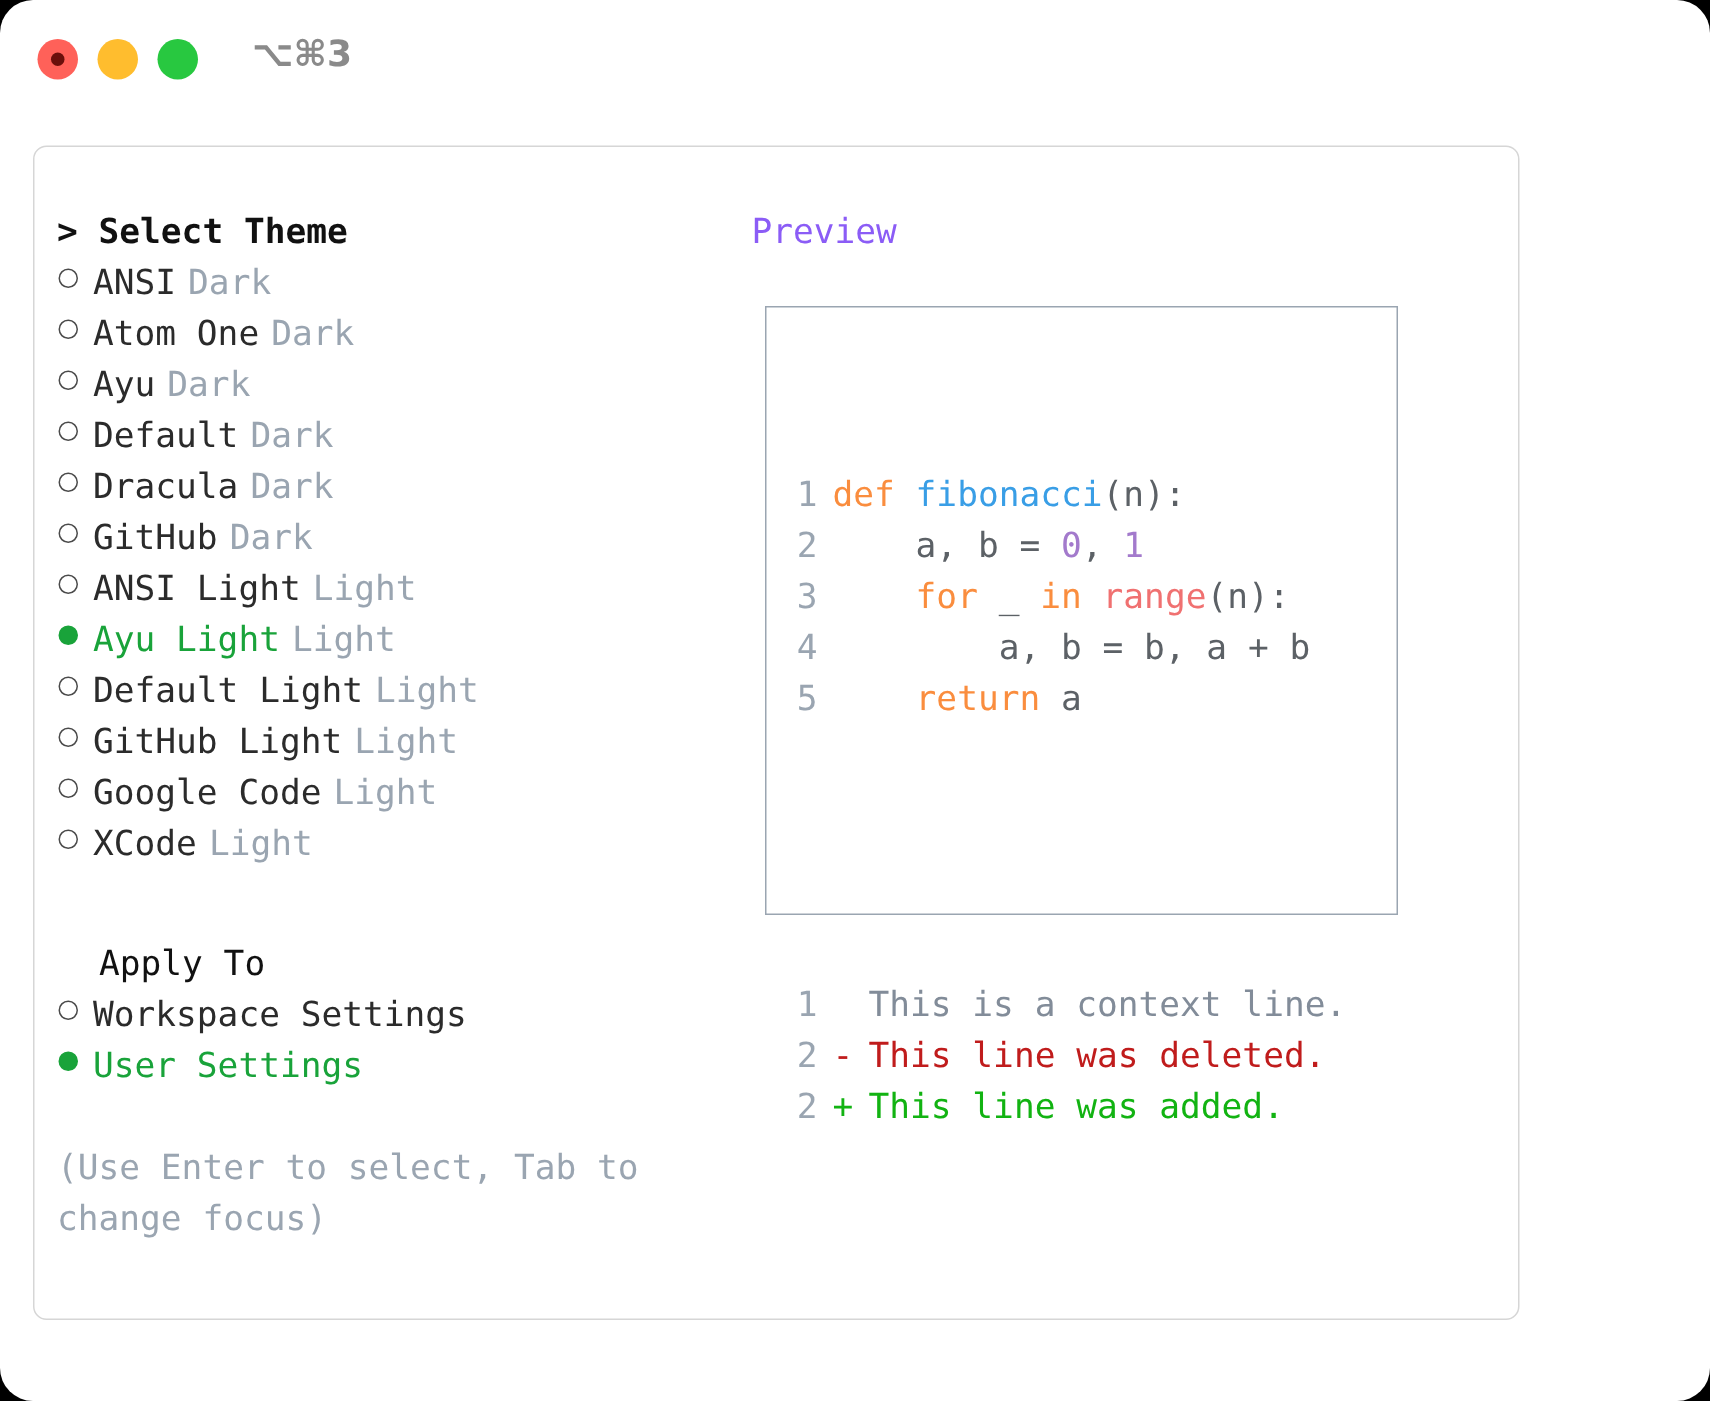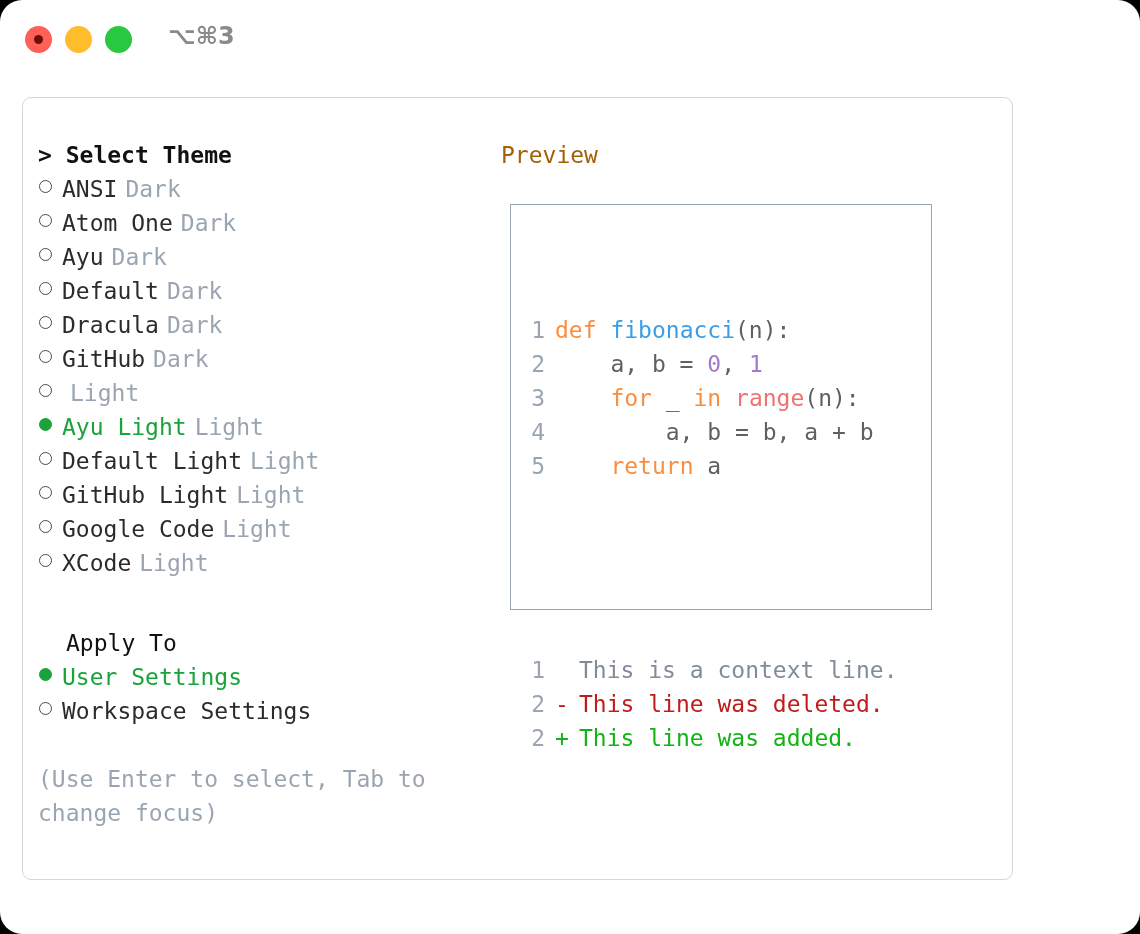--- a/index.html
+++ b/index.html
@@ -148,21 +148,21 @@
 
   
   .right-col {
     position: absolute;
     left: 478px;
     top: 40px;
     width: 500px;
   }
   .preview-title {
     font-size: 23px;
-    color: #a16207;
+    color: #8b5cf6;
     line-height: 34px;
     white-space: pre;
   }
   .preview-box {
     position: absolute;
     left: 9px;
     top: 66px;
     width: 422px;
     height: 406px;
     border: 1.5px solid #9aa5b1;
@@ -212,32 +212,32 @@
 
     <div class="left-col">
       <div class="section-header">&gt; Select Theme</div>
       <div id="theme-list">
           <div class="opt-row"><span class="marker"><span class="circle"></span></span><span class="opt-name">ANSI</span><span class="opt-tag">Dark</span></div>
           <div class="opt-row"><span class="marker"><span class="circle"></span></span><span class="opt-name">Atom One</span><span class="opt-tag">Dark</span></div>
           <div class="opt-row"><span class="marker"><span class="circle"></span></span><span class="opt-name">Ayu</span><span class="opt-tag">Dark</span></div>
           <div class="opt-row"><span class="marker"><span class="circle"></span></span><span class="opt-name">Default</span><span class="opt-tag">Dark</span></div>
           <div class="opt-row"><span class="marker"><span class="circle"></span></span><span class="opt-name">Dracula</span><span class="opt-tag">Dark</span></div>
           <div class="opt-row"><span class="marker"><span class="circle"></span></span><span class="opt-name">GitHub</span><span class="opt-tag">Dark</span></div>
-          <div class="opt-row"><span class="marker"><span class="circle"></span></span><span class="opt-tag">Light</span></div>
+          <div class="opt-row"><span class="marker"><span class="circle"></span></span><span class="opt-name">ANSI Light</span><span class="opt-tag">Light</span></div>
           <div class="opt-row selected"><span class="marker on"><span class="circle"></span></span><span class="opt-name">Ayu Light</span><span class="opt-tag">Light</span></div>
           <div class="opt-row"><span class="marker"><span class="circle"></span></span><span class="opt-name">Default Light</span><span class="opt-tag">Light</span></div>
           <div class="opt-row"><span class="marker"><span class="circle"></span></span><span class="opt-name">GitHub Light</span><span class="opt-tag">Light</span></div>
           <div class="opt-row"><span class="marker"><span class="circle"></span></span><span class="opt-name">Google Code</span><span class="opt-tag">Light</span></div>
           <div class="opt-row"><span class="marker"><span class="circle"></span></span><span class="opt-name">XCode</span><span class="opt-tag">Light</span></div>
         </div>
       <div class="spacer-row"></div>
       <div class="group-label">Apply To</div>
       <div id="apply-list">
+          <div class="opt-row"><span class="marker"><span class="circle"></span></span><span class="opt-name">Workspace Settings</span></div>
           <div class="opt-row selected"><span class="marker on"><span class="circle"></span></span><span class="opt-name">User Settings</span></div>
-          <div class="opt-row"><span class="marker"><span class="circle"></span></span><span class="opt-name">Workspace Settings</span></div>
         </div>
       <div class="hint">(Use Enter to select, Tab to change focus)</div>
     </div>
 
     <div class="right-col">
       <div class="preview-title">Preview</div>
       <div class="preview-box">
         <div class="code">
           <div id="code-lines"><div class="code-line"><span class="ln">1</span><span class="gap"></span><span class="kw">def </span><span class="fn">fibonacci</span><span class="pl">(n):</span></div><div class="code-line"><span class="ln">2</span><span class="gap"></span><span class="pl">    a, b = </span><span class="num">0</span><span class="pl">, </span><span class="num">1</span></div><div class="code-line"><span class="ln">3</span><span class="gap"></span><span class="pl">    </span><span class="kw">for</span><span class="pl"> _ </span><span class="kw">in</span><span class="pl"> </span><span class="bi">range</span><span class="pl">(n):</span></div><div class="code-line"><span class="ln">4</span><span class="gap"></span><span class="pl">        a, b = b, a + b</span></div><div class="code-line"><span class="ln">5</span><span class="gap"></span><span class="pl">    </span><span class="kw">return</span><span class="pl"> a</span></div></div>
           <div class="blank-line"></div>

